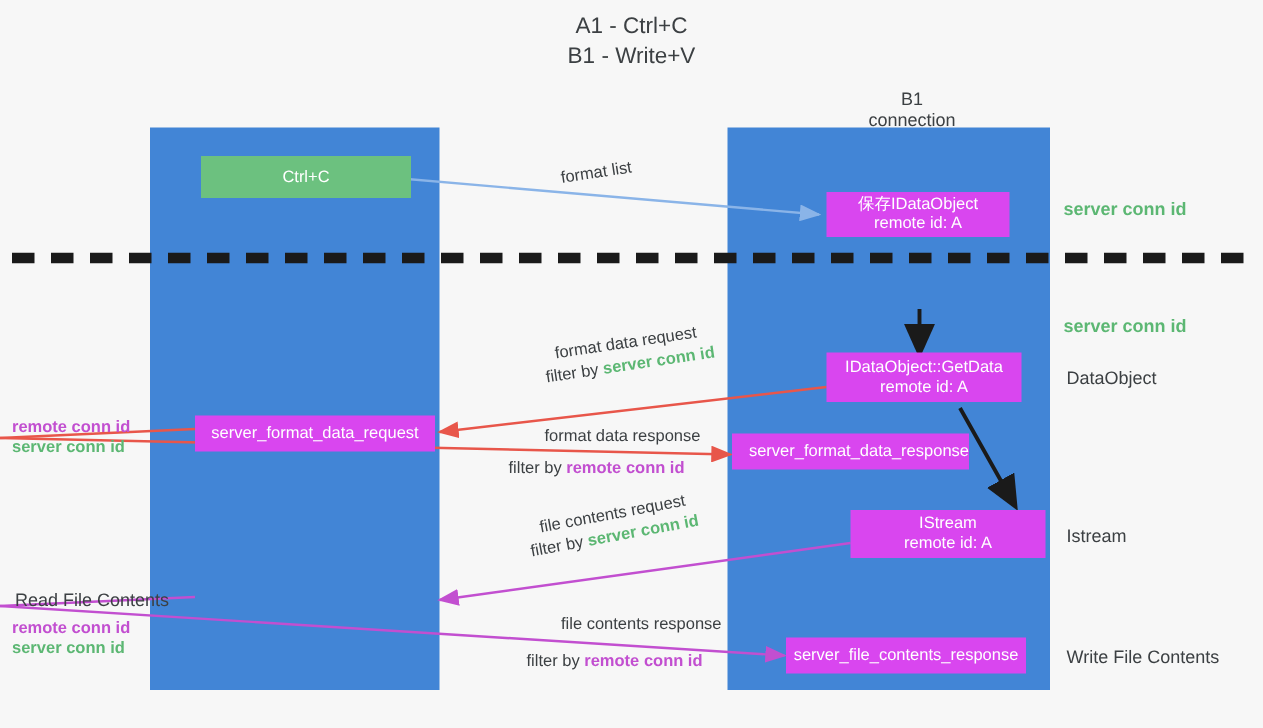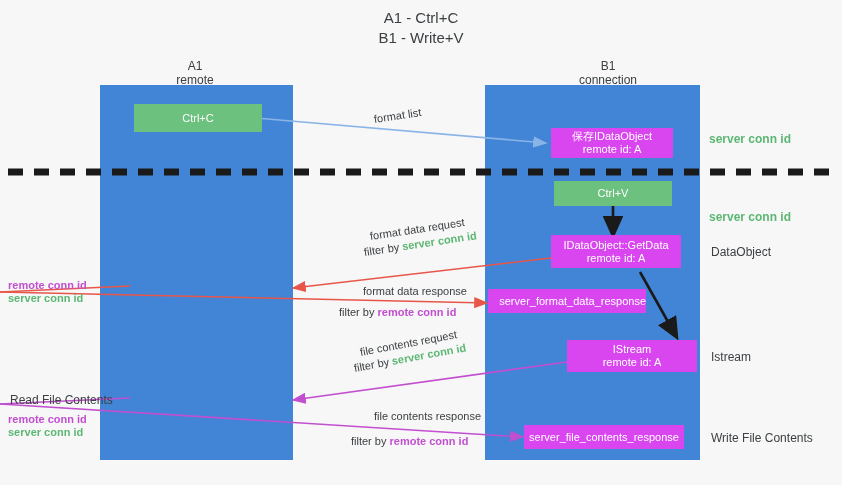--- a/index.html
+++ b/index.html
@@ -53,24 +53,20 @@
 </head>
 <body>
 
 <div id="stage">
 
   <div class="title">
     <div>A1 - Ctrl+C</div>
     <div>B1 - Write+V</div>
   </div>
 
-  <div class="col-head" style="left:120px;top:59px;width:150px;">
-    <div>A1</div>
-    <div>remote</div>
-  </div>
   <div class="col-head" style="left:533px;top:59px;width:150px;">
     <div>B1</div>
     <div>connection</div>
   </div>
 
   <div class="lane" style="left:100px;top:85px;width:193px;height:375px;"></div>
   <div class="lane" style="left:485px;top:85px;width:215px;height:375px;"></div>
 
   <svg class="layer" viewBox="0 0 842 485">
     <defs>
@@ -100,34 +96,34 @@
 
     <line x1="130" y1="286" x2="0" y2="292" stroke="#e8564a" stroke-width="1.6"></line>
     <line x1="0" y1="292" x2="487" y2="303" stroke="#e8564a" stroke-width="1.6" marker-end="url(#ah-red)"></line>
 
     <line x1="567" y1="362" x2="293" y2="400" stroke="#c24fd0" stroke-width="1.6" marker-end="url(#ah-mag)"></line>
 
     <line x1="130" y1="398" x2="0" y2="404" stroke="#c24fd0" stroke-width="1.6"></line>
     <line x1="0" y1="404" x2="523" y2="437" stroke="#c24fd0" stroke-width="1.6" marker-end="url(#ah-mag)"></line>
   </svg>
 
-  <div class="box green" style="left:134px;top:104px;width:128px;height:28px;">
+  <div class="box green" style="left:134px;top:104px;width:140px;height:28px;">
     <div>Ctrl+C</div>
   </div>
 
+  <div class="box orange" style="left:130px;top:277px;width:160px;height:24px;">
+    <div>server_format_data_request</div>
+  </div>
 
 
   <div class="box orange" style="left:551px;top:128px;width:122px;height:30px;">
     <div>保存IDataObject</div>
     <div class="l2">remote id: A</div>
   </div>
 
-  <div class="box green" style="left:554px;top:181px;width:118px;height:25px;">
-    <div>Ctrl+V</div>
-  </div>
 
   <div class="box orange" style="left:551px;top:235px;width:130px;height:33px;">
     <div>IDataObject::GetData</div>
     <div class="l2">remote id: A</div>
   </div>
 
   <div class="box orange" style="left:567px;top:340px;width:130px;height:32px;">
     <div>IStream</div>
     <div class="l2">remote id: A</div>
   </div>

